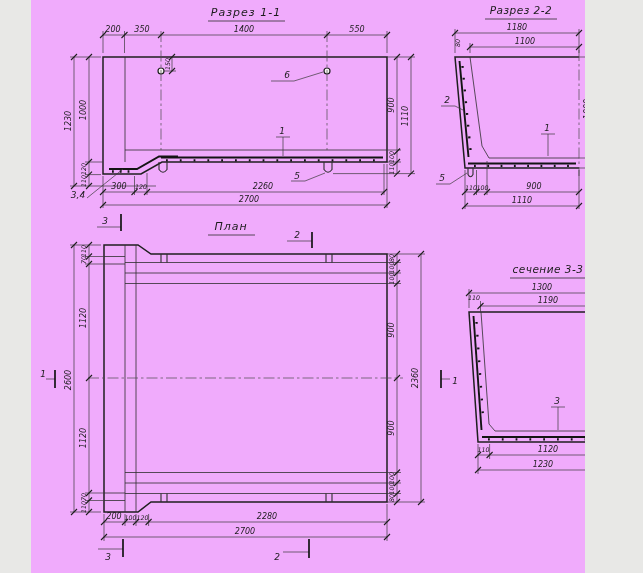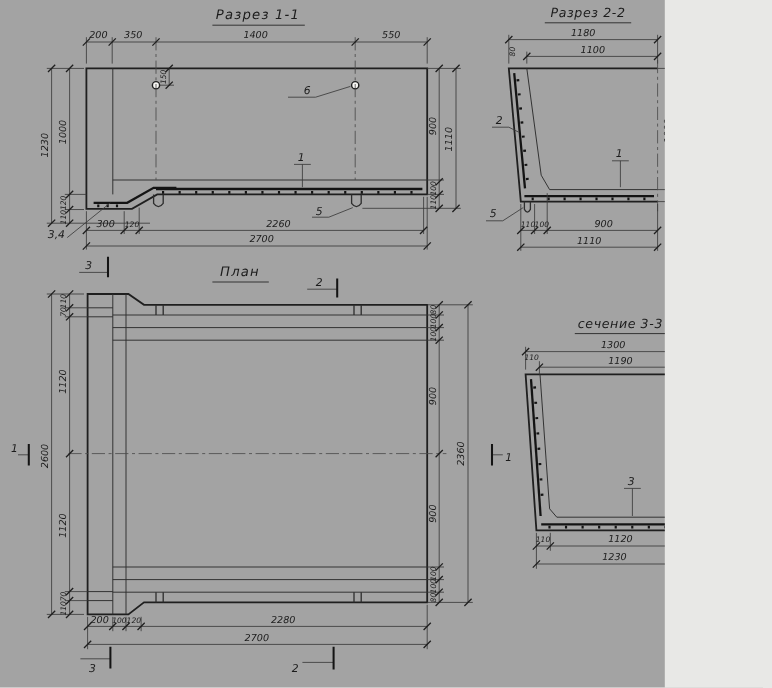--- a/index.html
+++ b/index.html
@@ -1,16 +1,16 @@
 <!DOCTYPE html>
 <html><head>
 <meta charset="utf-8">
 <style>
   html,body{margin:0;padding:0;background:#e8e8e6;}
-  #sheet{position:relative;width:554px;height:573px;background:#a3a3a3;overflow:hidden;}
+  #sheet{position:relative;width:554px;height:573px;background:#f0abfc;overflow:hidden;margin-left:31px;}
   svg{display:block;}
   text{font-family:"DejaVu Sans",sans-serif;font-style:italic;fill:#1c1c1c;}
   .t11{font-size:11px;letter-spacing:1px;}
   .t10{font-size:10.5px;letter-spacing:0.5px;}
   .t9{font-size:9px;}
   .t8{font-size:8px;}
   .t65{font-size:6.3px;}
   .outline{stroke:#1f1f1f;stroke-width:1.5;fill:none;stroke-linejoin:miter;}
   .thin{stroke:#2e2e2e;stroke-width:0.8;fill:none;}
   .med{stroke:#2e2e2e;stroke-width:1.1;fill:none;}

